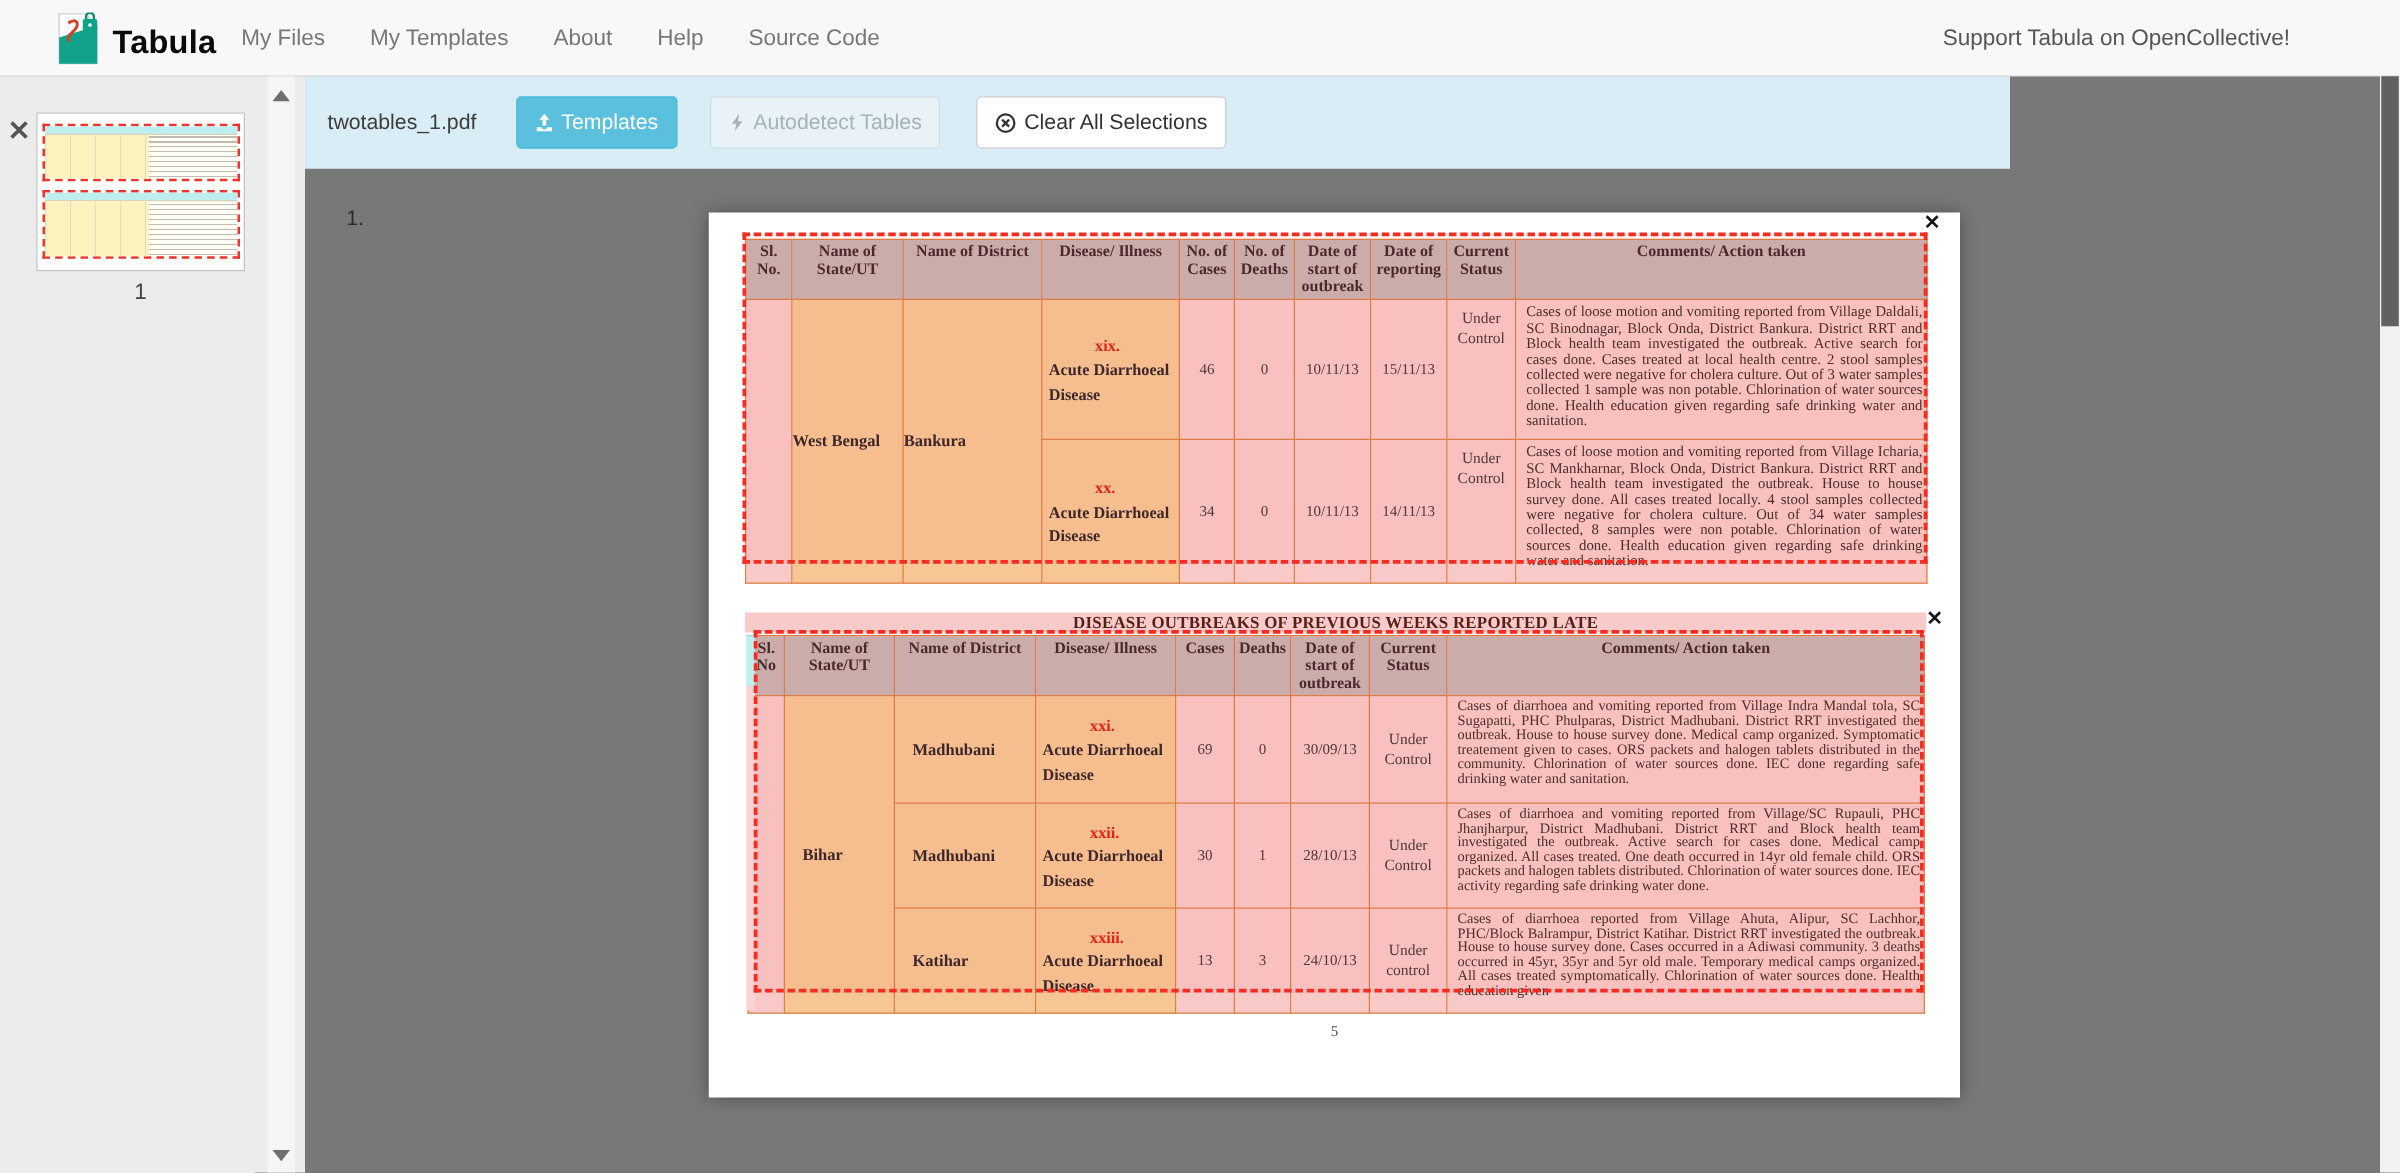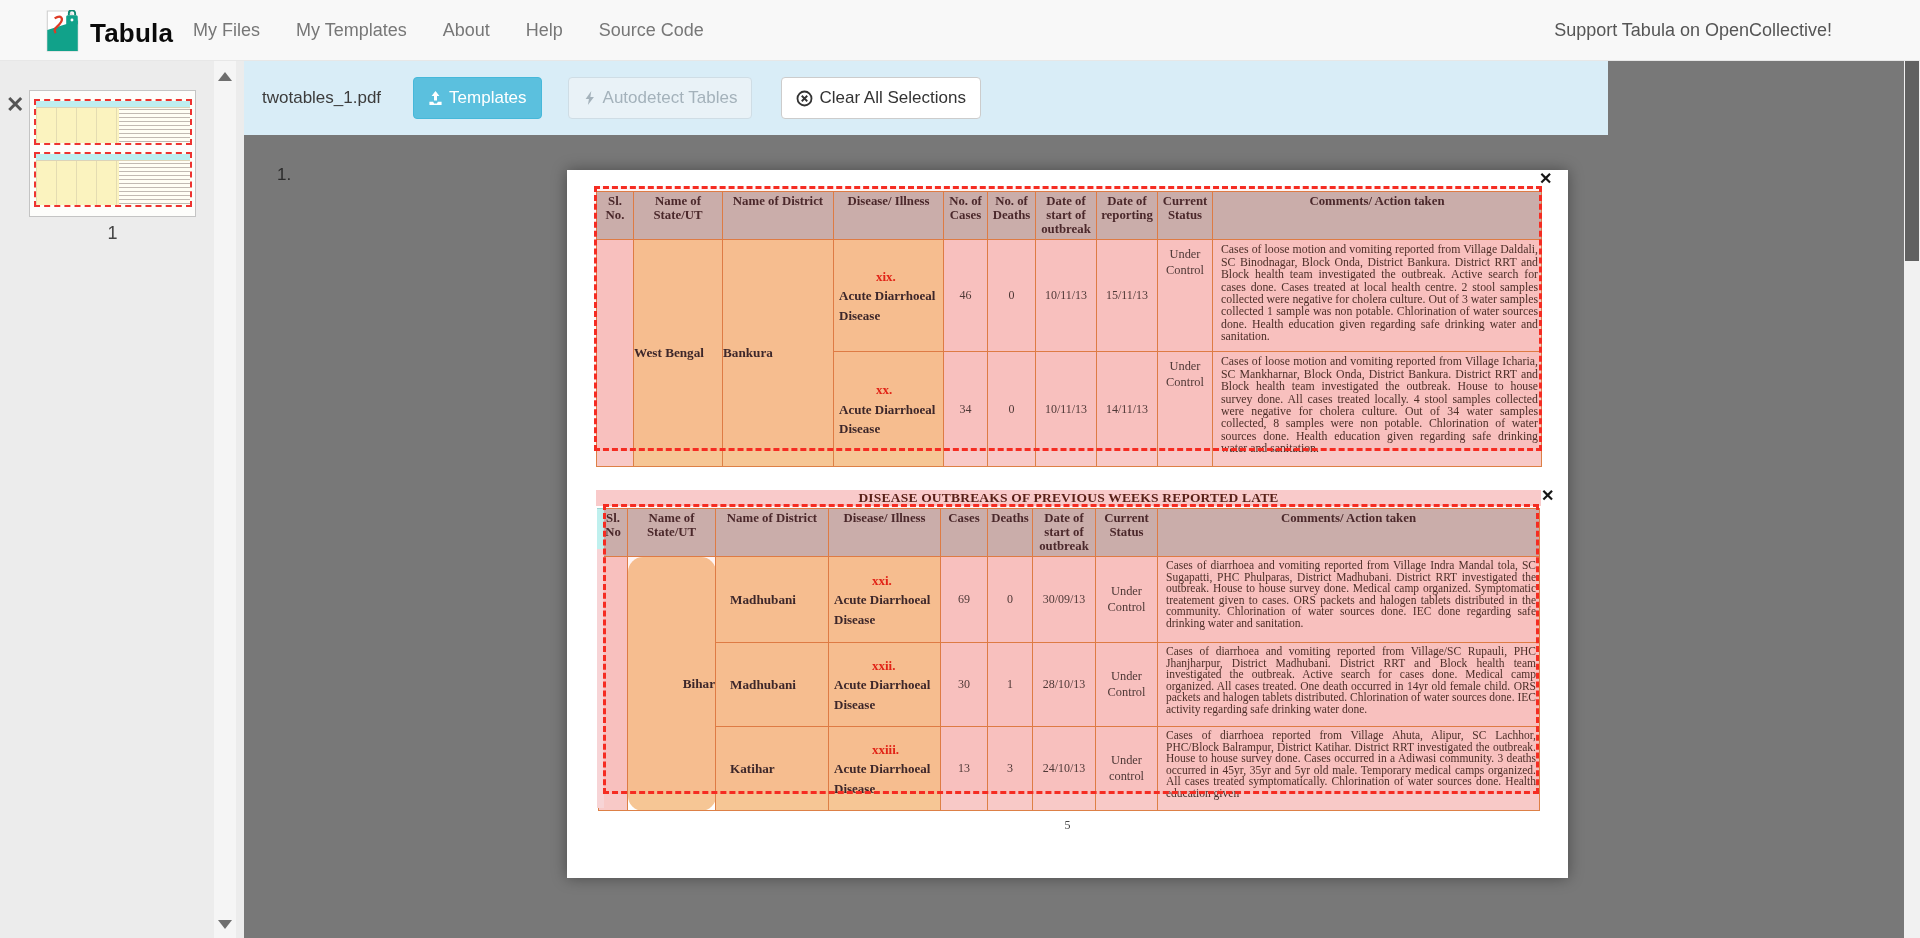--- a/index.html
+++ b/index.html
@@ -257,21 +257,21 @@
         <th>Name of District</th>
         <th>Disease/ Illness</th>
         <th>Cases</th>
         <th>Deaths</th>
         <th>Date of start of outbreak</th>
         <th>Current Status</th>
         <th>Comments/ Action taken</th>
       </tr>
       <tr style="height:86px">
         <td class="c-pink" rowspan="3"></td>
-        <td class="c-orange c-name" rowspan="3" style="text-align:right;border-radius:15px;">Bihar</td>
+        <td class="c-orange c-name" rowspan="3" style="text-align:left;">Bihar</td>
         <td class="c-orange c-name">Madhubani</td>
         <td class="c-orange">
           <div class="dz">
                 <span class="dznum">xxi.</span>
                 <span class="dzname">Acute Diarrhoeal Disease</span>
               </div>
         </td>
         <td class="c-pink c-mid">69</td>
         <td class="c-pink c-mid">0</td>
         <td class="c-pink c-mid">30/09/13</td>

